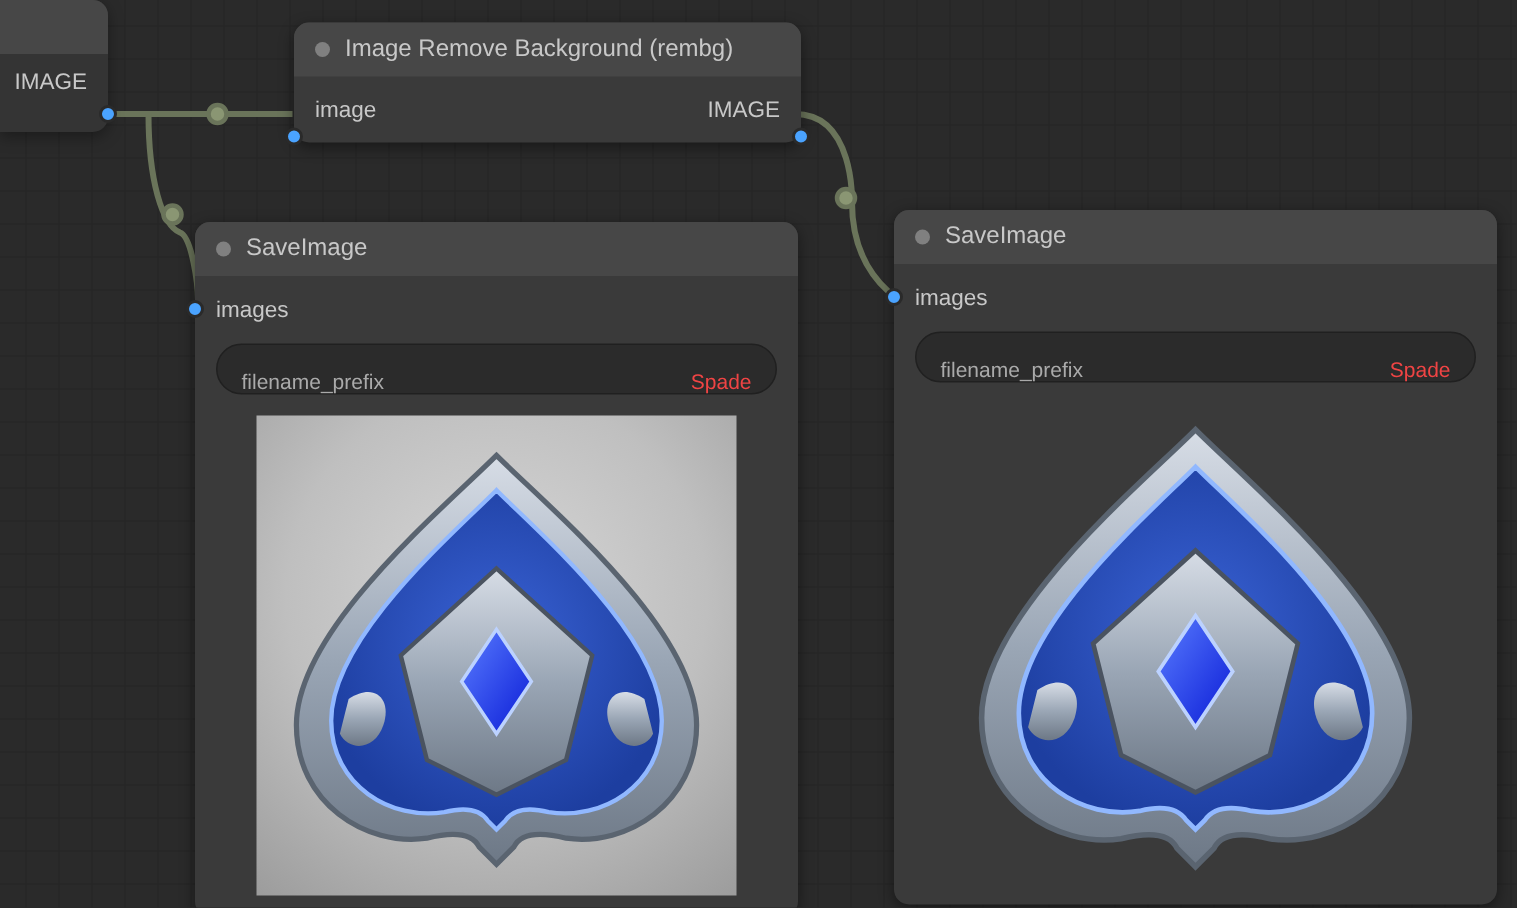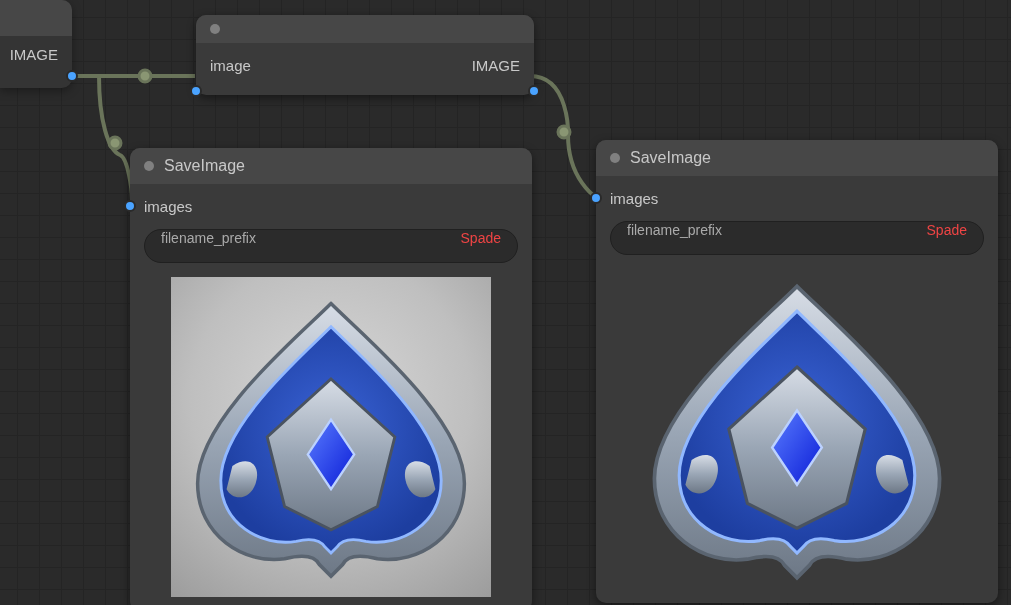--- a/index.html
+++ b/index.html
@@ -64,21 +64,21 @@
   }
   .port-left  { left: -6px; }
   .port-right { right: -6px; }
 
   .field {
     background: #2b2b2b;
     border: 1px solid #202020;
     border-radius: 18px;
     height: 30px;
     display: flex;
-    align-items: flex-end;
+    align-items: flex-start;
     justify-content: space-between;
     padding: 16px 16px;
     color: #aaa;
     font-size: 14px;
     margin-top: 10px;
   }
   .field .val { color: #ef4444; }
 
   .preview {
     margin-top: 14px;
@@ -155,20 +155,21 @@
     <div style="height:36px; background:#474747; border-radius:0 10px 0 0"></div>
     <div class="label">
       <span>IMAGE</span>
     </div>
     <div class="port port-right" style="top:70px"></div>
   </div>
 
   <div class="node" style="left:196px; top:15px; width:338px; height:80px">
     <div class="title">
       <span class="dot"></span>
+      <span>Image Remove Background (rembg)</span>
     </div>
     <div class="body">
       <div class="row">
         <span>image</span>
         <span>IMAGE</span>
       </div>
     </div>
     <div class="port port-left" style="top:70px"></div>
     <div class="port port-right" style="top:70px"></div>
   </div>

